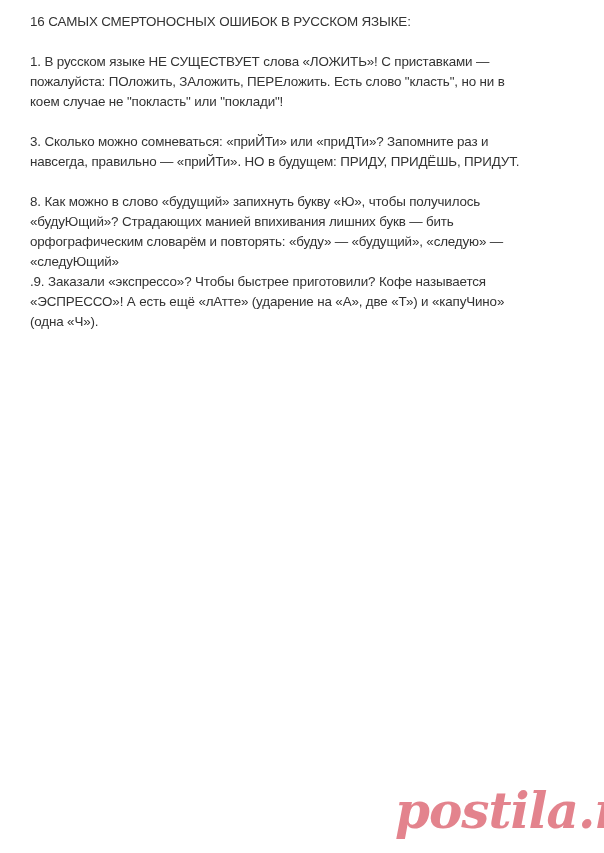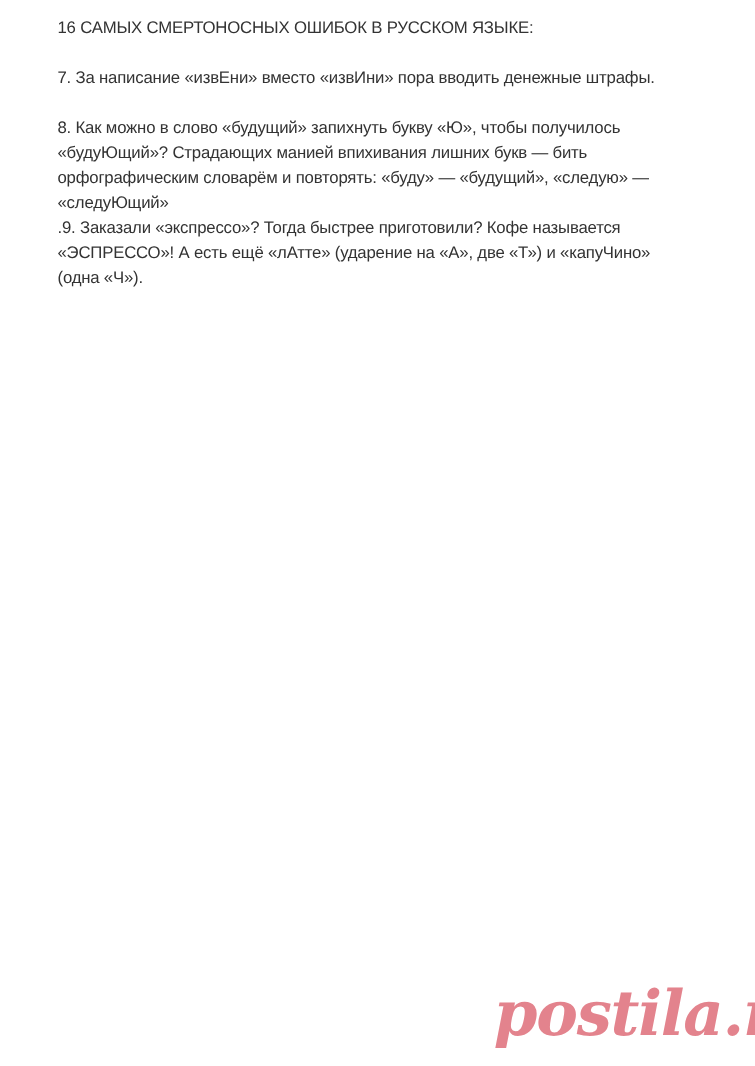--- a/index.html
+++ b/index.html
@@ -18,21 +18,21 @@
     .content {
       position: absolute;
       left: 30px;
       top: 12px;
       width: 560px;
       font-size: 13.4px;
       line-height: 20px;
       letter-spacing: -0.15px;
     }
     .para {
-      margin: 0 0 20px 16px;
+      margin: 0 0 20px 0;
       white-space: pre-line;
     }
     .para.tight {
       margin-bottom: 0;
     }
     .watermark {
       position: absolute;
       left: 395px;
       top: 783px;
       font-family: "DejaVu Serif", serif;
@@ -44,23 +44,27 @@
       opacity: 0.88;
       letter-spacing: -1px;
       pointer-events: none;
     }
   </style>
 </head>
 <body>
 
 <div class="content">
   <p class="para">16 САМЫХ СМЕРТОНОСНЫХ ОШИБОК В РУССКОМ ЯЗЫКЕ:</p>
-  <p class="para">7. За написание «извЕни» вместо «извИни» пора вводить денежные штрафы.</p>
+  <p class="para">1. В русском языке НЕ СУЩЕСТВУЕТ слова «ЛОЖИТЬ»! С приставками —
+пожалуйста: ПОложить, ЗАложить, ПЕРЕложить. Есть слово "класть", но ни в
+ коем случае не "покласть" или "поклади"!</p>
+  <p class="para">3. Сколько можно сомневаться: «приЙТи» или «приДТи»? Запомните раз и
+навсегда, правильно — «приЙТи». НО в будущем: ПРИДУ, ПРИДЁШЬ, ПРИДУТ.</p>
   <p class="para tight">8. Как можно в слово «будущий» запихнуть букву «Ю», чтобы получилось
 «будуЮщий»? Страдающих манией впихивания лишних букв — бить
 орфографическим словарём и повторять: «буду» — «будущий», «следую» —
 «следуЮщий»</p>
-  <p class="para">.9. Заказали «экспрессо»? Тогда быстрее приготовили? Кофе называется
+  <p class="para">.9. Заказали «экспрессо»? Чтобы быстрее приготовили? Кофе называется
 «ЭСПРЕССО»! А есть ещё «лАтте» (ударение на «А», две «Т») и «капуЧино»
 (одна «Ч»).</p>
 </div>
 
 <div class="watermark">postila.ru</div>
 
 </body></html>

